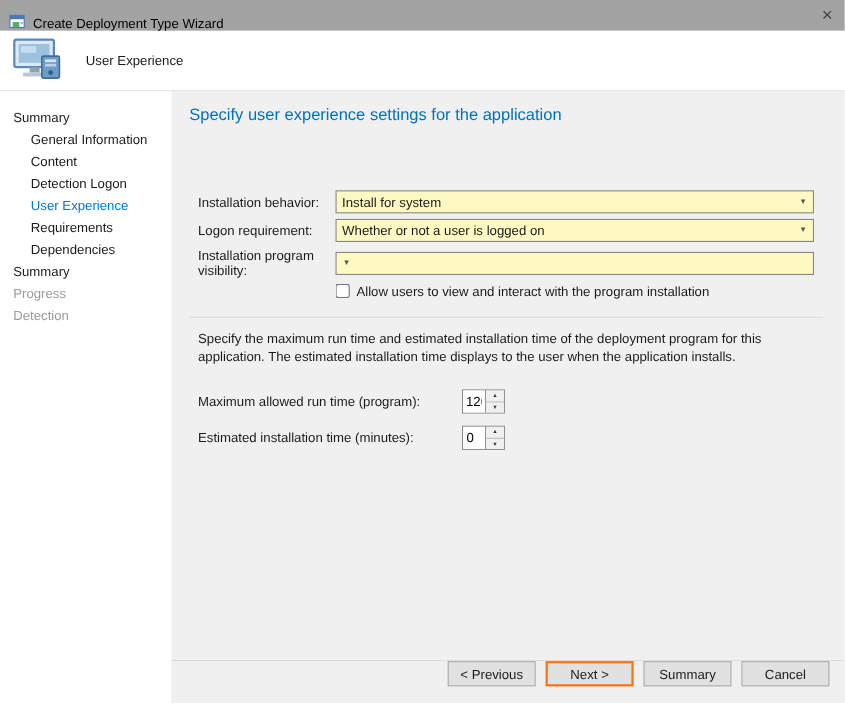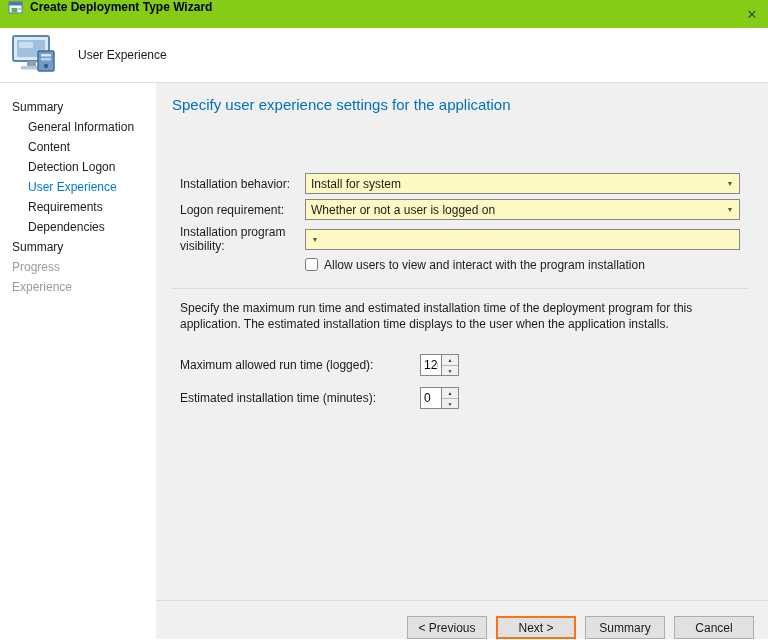--- a/index.html
+++ b/index.html
@@ -5,21 +5,21 @@
   * { box-sizing: border-box; }
   html, body { margin:0; padding:0; }
   body {
     width:768px; height:640px;
     font-family:"Liberation Sans","DejaVu Sans",sans-serif;
     font-size:12px; color:#1b1b1b;
     background:#ffffff; position:relative; overflow:hidden;
   }
 
   
-  .titlebar { height:28px; display:flex; align-items:flex-start; padding-left:8px; background:#84cc16;font-weight:bold; }
+  .titlebar { height:28px; display:flex; align-items:flex-end; padding-left:8px; background:#a3a3a3; }
   .titlebar .win-title { margin-left:6px; font-size:12px; color:#000; }
   .close-btn { margin-left:auto; width:32px; height:28px; display:flex; align-items:center; justify-content:center;
                font-size:13px; color:#444; cursor:default; }
 
   
   .header { height:55px; display:flex; align-items:center; padding-left:10px; background:#fff;
             border-bottom:1px solid #dfdfdf; }
   .header-icon { width:48px; height:44px; flex:0 0 auto; }
   .header-title { margin-left:20px; font-size:12px; color:#1a1a1a; }
 
@@ -55,21 +55,21 @@
   .spin-label { width:240px; font-size:12px; flex:0 0 auto; }
   .spinbox { display:flex; height:22px; border:1px solid #878787; background:#fff; }
   .spin-input { width:20px; border:none; outline:none; font-size:12px; padding:0 3px; font-family:inherit; background:#fff; }
   .spin-btns { display:flex; flex-direction:column; width:17px; border-left:1px solid #878787; }
   .spin-btn { flex:1; display:flex; align-items:center; justify-content:center; font-size:5px; color:#333;
               background:#f0f0f0; cursor:default; }
   .spin-btn.up { border-bottom:1px solid #b5b5b5; }
 
   
   .footer { position:absolute; left:0; right:0; bottom:0; height:39px; border-top:1px solid #dcdcdc;
-            display:flex; align-items:flex-end; justify-content:flex-end; gap:9px; padding-right:14px; background:#f0f0f0; }
+            display:flex; align-items:flex-start; justify-content:flex-end; gap:9px; padding-right:14px; background:#f0f0f0; }
   .btn { min-width:80px; height:23px; background:#e1e1e1; border:1px solid #adadad; font-size:12px;
          font-family:inherit; color:#1b1b1b; cursor:default; }
   .btn.primary { border:2px solid #f97316; }
 </style>
 </head>
 <body>
 
 <div class="titlebar">
   <span style="display:inline-flex;">
     <svg width="16" height="16" viewBox="0 0 16 16">
@@ -107,21 +107,21 @@
   <div class="sidebar">
     <div class="nav-item">Summary</div>
     <div class="nav-item l1">General Information</div>
     <div class="nav-item l1">Content</div>
     <div class="nav-item l1">Detection Logon</div>
     <div class="nav-item l1 active">User Experience</div>
     <div class="nav-item l1">Requirements</div>
     <div class="nav-item l1">Dependencies</div>
     <div class="nav-item">Summary</div>
     <div class="nav-item disabled">Progress</div>
-    <div class="nav-item disabled">Experience</div>
+    <div class="nav-item disabled">Detection</div>
   </div>
 
   <div class="content">
     <div class="page-heading">Specify user experience settings for the application</div>
 
     <div class="form">
       <div class="form-row">
         <span class="form-label">Installation behavior:</span>
         <div class="combo">
           <span class="combo-text">Install for system</span>
@@ -149,21 +149,21 @@
         <span class="check-label">Allow users to view and interact with the program installation</span>
       </div>
     </div>
 
     <hr class="section-line">
 
     <div class="note">Specify the maximum run time and estimated installation time of the deployment program for this application. The estimated installation time displays to the user when the application installs.</div>
 
     <div class="spin-rows">
       <div class="spin-row">
-        <span class="spin-label">Maximum allowed run time (logged):</span>
+        <span class="spin-label">Maximum allowed run time (program):</span>
         <div class="spinbox">
           <input class="spin-input" type="text" value="120" style="">
           <div class="spin-btns">
             <div class="spin-btn up">
               <span>▲</span>
             </div>
             <div class="spin-btn">
               <span>▼</span>
             </div>
           </div>

